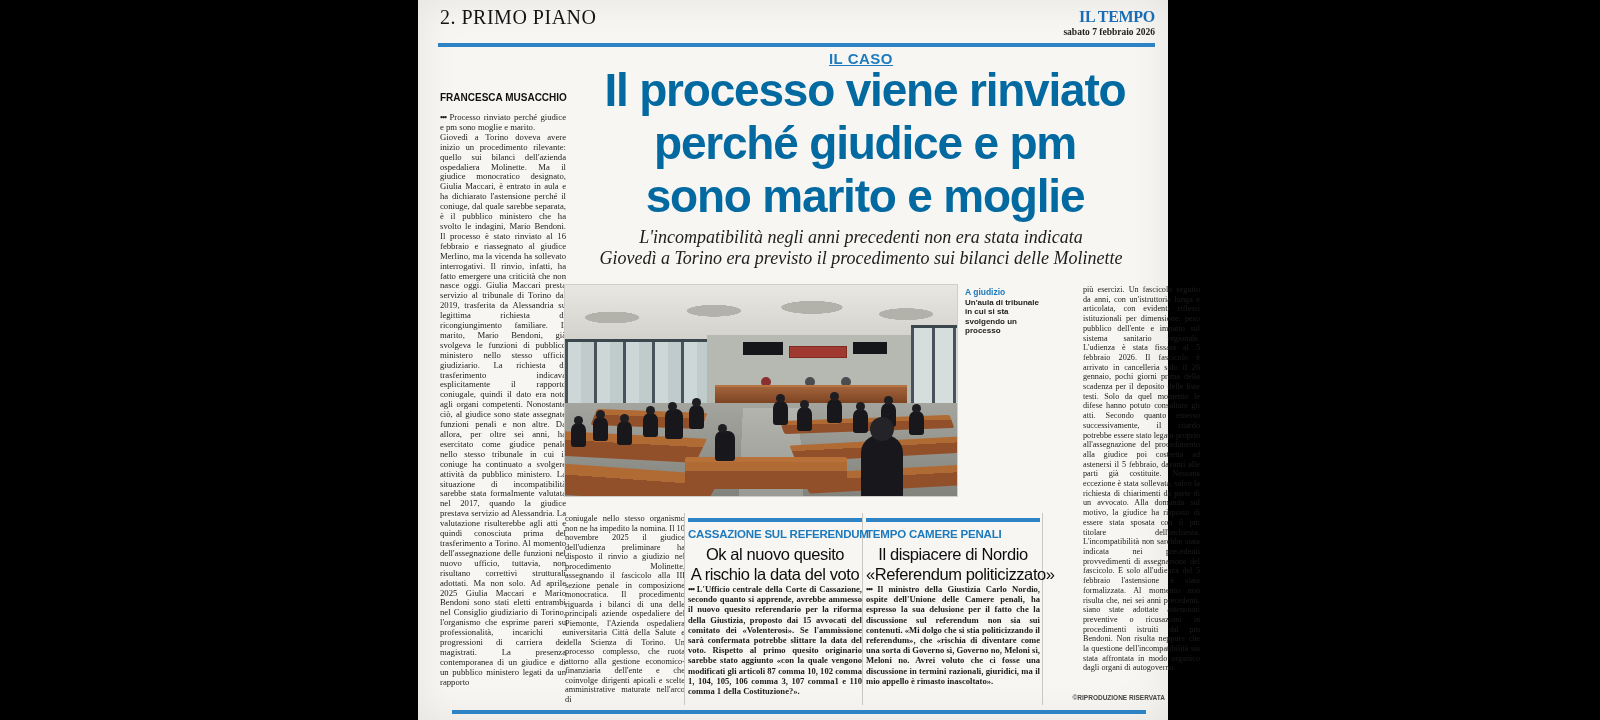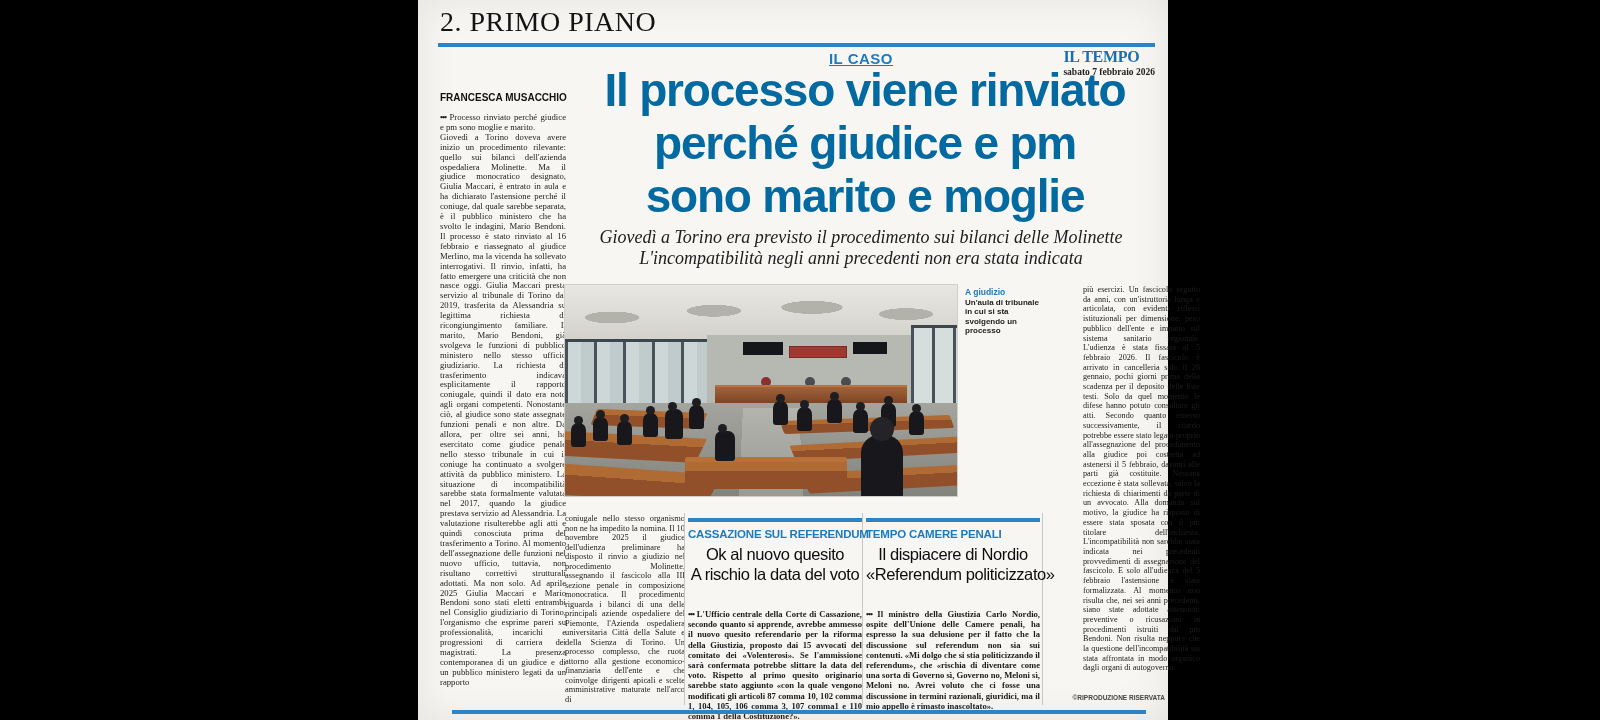--- a/index.html
+++ b/index.html
@@ -3,23 +3,23 @@
 <meta charset="utf-8">
 <style>
   html,body{margin:0;padding:0;}
   body{width:1600px;height:720px;background:#000;position:relative;overflow:hidden;
        font-family:"Liberation Serif",serif;}
   .page{position:absolute;left:418px;top:0;width:750px;height:720px;background:#f7f6f3;
         box-shadow:inset 0 0 40px rgba(0,0,0,.08);}
   .page *{box-sizing:border-box;}
 
   
-  .section-title{position:absolute;left:22px;top:6px;font-size:28px;color:#141414;
+  .section-title{position:absolute;left:22px;top:6px;font-size:20px;color:#141414;
                  letter-spacing:.5px;white-space:nowrap;}
-  .masthead{position:absolute;right:13px;top:8px;text-align:left;margin-top:40px;}
+  .masthead{position:absolute;right:13px;top:8px;text-align:right;}
   .masthead .logo{font-family:"Liberation Serif",serif;font-weight:700;font-size:16px;
                   color:#1a6db5;letter-spacing:-.3px;}
   .masthead .date{font-family:Liberation Serif, serif;font-weight:700;font-size:9.5px;
                   color:#222;margin-top:1px;}
   .top-rule{position:absolute;left:20px;top:43px;width:717px;height:4px;background:#2e83c4;}
   .bottom-rule{position:absolute;left:34px;top:710px;width:694px;height:4px;background:#2e83c4;}
 
   
   .kicker-main{position:absolute;left:150px;top:50px;width:586px;text-align:center;
                font-family:"Liberation Sans",sans-serif;font-weight:700;font-size:15px;
@@ -90,21 +90,21 @@
 
   
   .vdiv{position:absolute;top:513px;height:192px;width:1px;background:#c9c7c2;}
   .box{position:absolute;top:518px;width:174px;}
   .box .bar{height:4px;background:#2e83c4;margin-bottom:6px;}
   .box .bkicker{font-family:"Liberation Sans",sans-serif;font-weight:700;font-size:11.5px;
                 letter-spacing:-.2px;color:#1c7abd;white-space:nowrap;}
   .box .bhead{font-family:Liberation Sans, sans-serif;font-size:16.5px;line-height:20px;
               letter-spacing:-.4px;color:#0d0d0d;margin-top:4px;text-align:center;}
   .box .bhead span{display:block;white-space:nowrap;}
-  .box .bbody{margin-top:25px;font-weight:700;font-size:8.6px;line-height:10.2px;
+  .box .bbody{margin-top:0;font-weight:700;font-size:8.6px;line-height:10.2px;
               text-align:justify;color:#1b1b1b;height:112px;overflow:hidden;}
 </style>
 </head>
 <body>
 
 <div class="page">
 
   <div class="section-title">2. PRIMO PIANO</div>
   <div class="masthead">
     <div class="logo">IL TEMPO</div>
@@ -114,22 +114,22 @@
 
   <div class="kicker-main">IL CASO</div>
 
   <div class="headline">
     <span>Il processo viene rinviato</span>
     <span>perché giudice e pm</span>
     <span>sono marito e moglie</span>
   </div>
 
   <div class="subtitle">
+    <span>L'incompatibilità negli anni precedenti non era stata indicata</span>
     <span>Giovedì a Torino era previsto il procedimento sui bilanci delle Molinette</span>
-    <span>L'incompatibilità negli anni precedenti non era stata indicata</span>
   </div>
 
   <div class="byline">FRANCESCA MUSACCHIO</div>
 
   <div class="col1">
     <div class="bodytext">
       <p><span class="bullet">•••</span> <span>Processo rinviato perché giudice e pm sono moglie e marito.</span></p>
       <p>Giovedì a Torino doveva avere inizio un procedimento rilevante: quello sui bilanci dell'azienda ospedaliera Molinette. Ma il giudice monocratico designato, Giulia Maccari, è entrato in aula e ha dichiarato l'astensione perché il coniuge, dal quale sarebbe separata, è il pubblico ministero che ha svolto le indagini, Mario Bendoni. Il processo è stato rinviato al 16 febbraio e riassegnato al giudice Merlino, ma la vicenda ha sollevato interrogativi. Il rinvio, infatti, ha fatto emergere una criticità che non nasce oggi. Giulia Maccari presta servizio al tribunale di Torino dal 2019, trasferita da Alessandria su legittima richiesta di ricongiungimento familiare. Il marito, Mario Bendoni, già svolgeva le funzioni di pubblico ministero nello stesso ufficio giudiziario. La richiesta di trasferimento indicava esplicitamente il rapporto coniugale, quindi il dato era noto agli organi competenti. Nonostante ciò, al giudice sono state assegnate funzioni penali e non altre. Da allora, per oltre sei anni, ha esercitato come giudice penale nello stesso tribunale in cui il coniuge ha continuato a svolgere attività da pubblico ministero. La situazione di incompatibilità sarebbe stata formalmente valutata nel 2017, quando la giudice prestava servizio ad Alessandria. La valutazione risulterebbe agli atti e quindi conosciuta prima del trasferimento a Torino. Al momento dell'assegnazione delle funzioni nel nuovo ufficio, tuttavia, non risultano correttivi strutturali adottati. Ma non solo. Ad aprile 2025 Giulia Maccari e Mario Bendoni sono stati eletti entrambi nel Consiglio giudiziario di Torino, l'organismo che esprime pareri su professionalità, incarichi e progressioni di carriera dei magistrati. La presenza contemporanea di un giudice e di un pubblico ministero legati da un rapporto</p>
     </div>
   </div>

